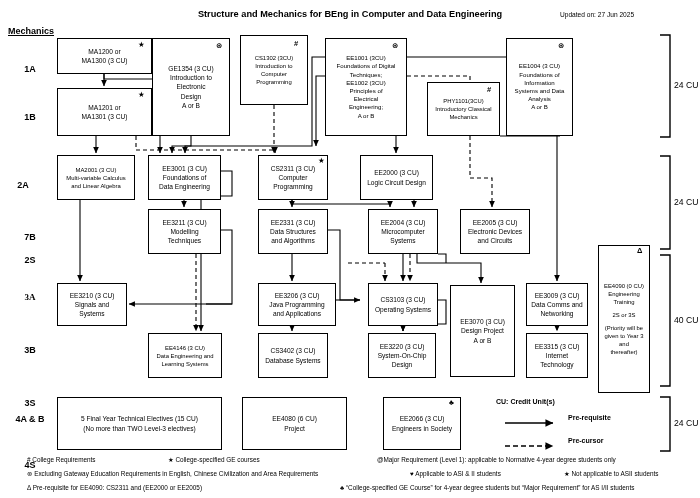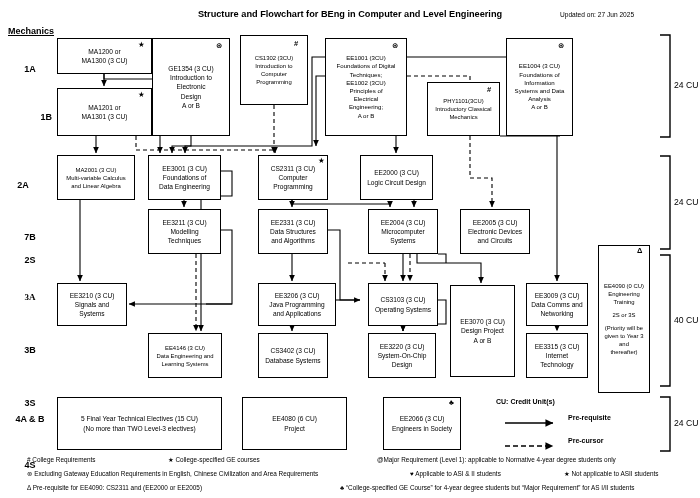--- a/index.html
+++ b/index.html
@@ -21,21 +21,21 @@
   .lg{font-size:7px;font-weight:bold;}
   .note{font-size:6.4px;line-height:9px;white-space:nowrap;}
   svg{position:absolute;left:0;top:0;overflow:visible;}
 </style>
 </head>
 <body>
 
 <div id="root">
 
   <div class="abs" id="title">
-    <div>Structure and Flowchart for BEng in Computer and Level Engineering</div>
+    <div>Structure and Mechanics for BEng in Computer and Data Engineering</div>
   </div>
   <div class="abs" id="updated">Updated on: 27 Jun 2025</div>
   <div class="abs" id="semhdr">Mechanics</div>
 
   <svg width="700" height="498">
     <defs>
       <marker id="ah" markerWidth="7" markerHeight="7" refX="5.4" refY="2.6" orient="auto">
         <path d="M0,0 L5.6,2.6 L0,5.2 z" fill="#000"></path>
       </marker>
       <marker id="ahd" markerWidth="7" markerHeight="7" refX="5.4" refY="2.6" orient="auto">
@@ -324,21 +324,21 @@
       <div class="abs box " style="left: 383px; top: 397px; width: 78px; height: 53px;">
         <div>
           <div>EE2066 (3 CU)</div>
           <div>Engineers in Society</div>
         </div>
       </div>
       <div class="mk" style="left: 449px; top: 399px;">♣</div>
     </div>
   <div id="sems">
       <div class="abs sem" style="left: 8px; top: 64px; width: 44px;">1A</div>
-      <div class="abs sem" style="left: 8px; top: 112px; width: 44px; text-align: right;">1B</div>
+      <div class="abs sem" style="left: 8px; top: 112px; width: 44px;">1B</div>
       <div class="abs sem" style="left: 1px; top: 180px; width: 44px;">2A</div>
       <div class="abs sem" style="left: 8px; top: 232px; width: 44px;">7B</div>
       <div class="abs sem" style="left: 8px; top: 255px; width: 44px;">2S</div>
       <div class="abs sem" style="left: 8px; top: 292px; width: 44px; font-family: Liberation Serif, serif;">3A</div>
       <div class="abs sem" style="left: 8px; top: 345px; width: 44px;">3B</div>
       <div class="abs sem" style="left: 8px; top: 398px; width: 44px;">3S</div>
       <div class="abs sem" style="left: 8px; top: 414px; width: 44px;">4A &amp; B</div>
       <div class="abs sem" style="left: 8px; top: 460px; width: 44px;">4S</div>
     </div>
   <div id="brk">

